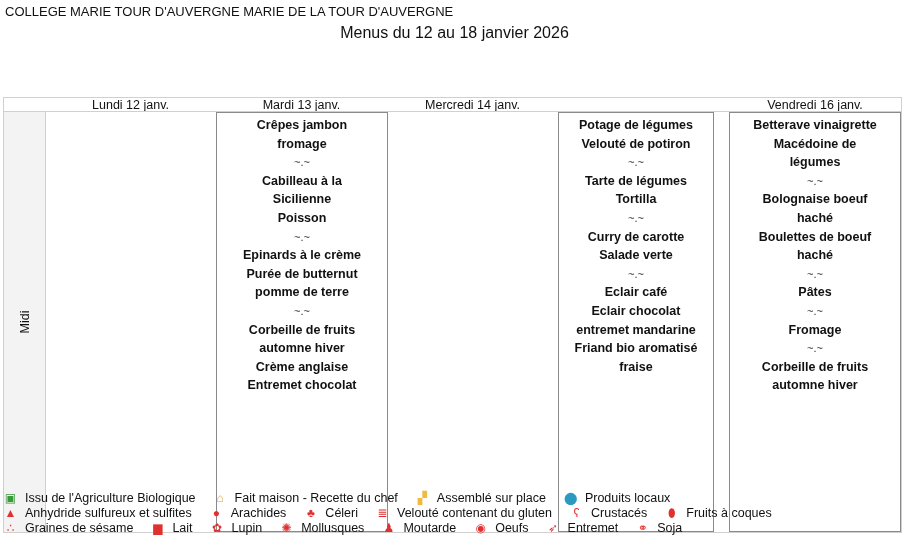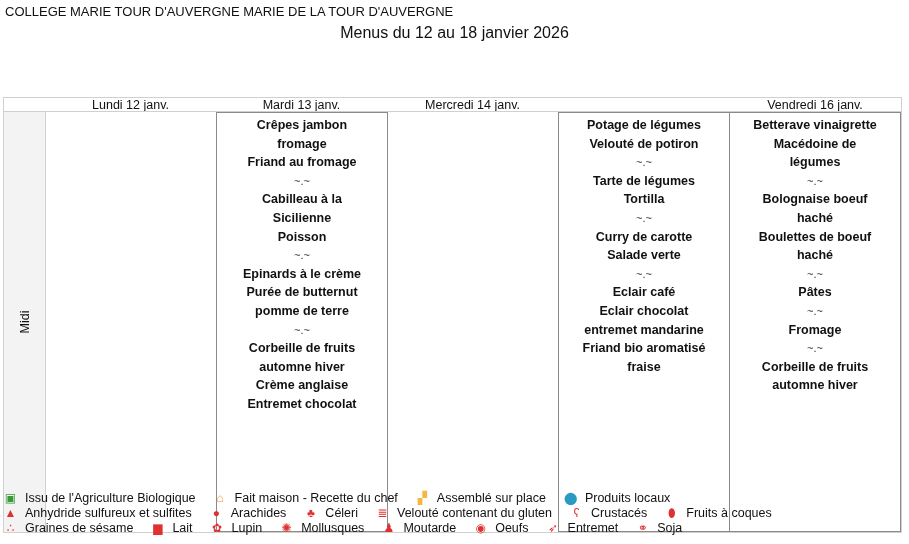--- a/index.html
+++ b/index.html
@@ -64,37 +64,36 @@
   <div class="hdr-line"></div>
 
   <div class="side">
     <div class="side-label">Midi</div>
   </div>
 
   <div class="col" style="left:41px;width:171px"></div>
   <div class="col filled" style="left:212px;width:172px">
       <span class="item">Crêpes jambon</span>
       <span class="item">fromage</span>
-      <span class="item">Friand au fromage</span>
       <span class="sep">~.~</span>
       <span class="item">Cabilleau à la</span>
       <span class="item">Sicilienne</span>
       <span class="item">Poisson</span>
       <span class="sep">~.~</span>
       <span class="item">Epinards à le crème</span>
       <span class="item">Purée de butternut</span>
       <span class="item">pomme de terre</span>
       <span class="sep">~.~</span>
       <span class="item">Corbeille de fruits</span>
       <span class="item">automne hiver</span>
       <span class="item">Crème anglaise</span>
       <span class="item">Entremet chocolat</span>
     </div>
   <div class="col" style="left:384px;width:170px"></div>
-  <div class="col filled" style="left:554px;width:172px">
+  <div class="col filled" style="left:554px;width:156px">
       <span class="item">Potage de légumes</span>
       <span class="item">Velouté de potiron</span>
       <span class="sep">~.~</span>
       <span class="item">Tarte de légumes</span>
       <span class="item">Tortilla</span>
       <span class="sep">~.~</span>
       <span class="item">Curry de carotte</span>
       <span class="item">Salade verte</span>
       <span class="sep">~.~</span>
       <span class="item">Eclair café</span>

